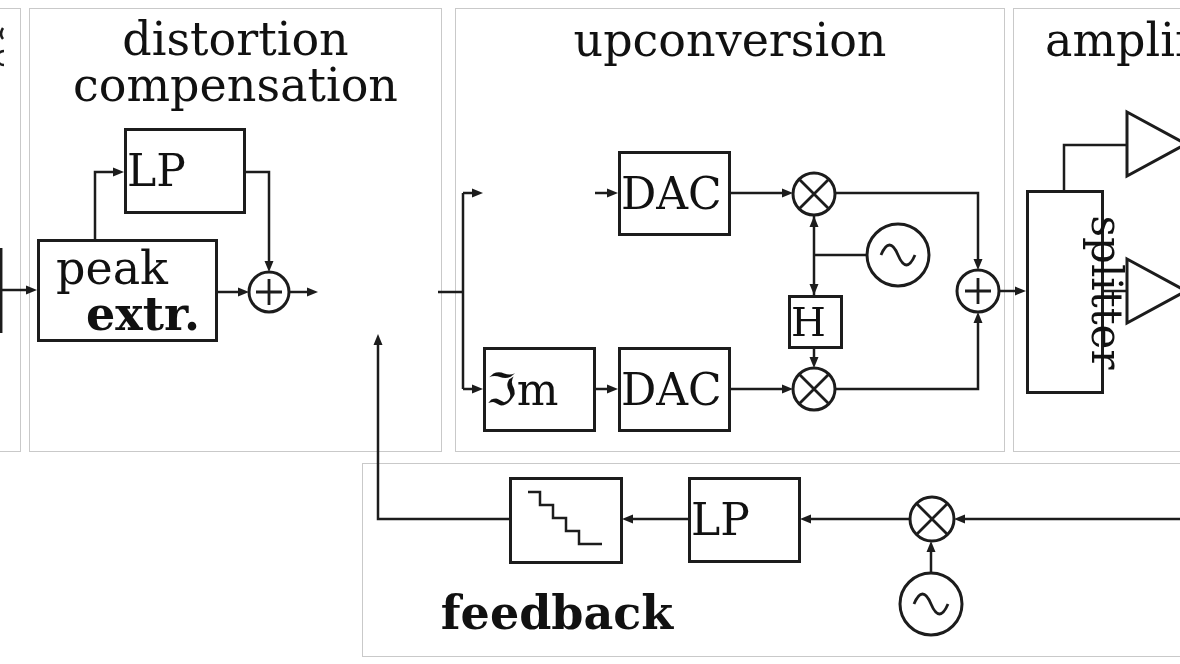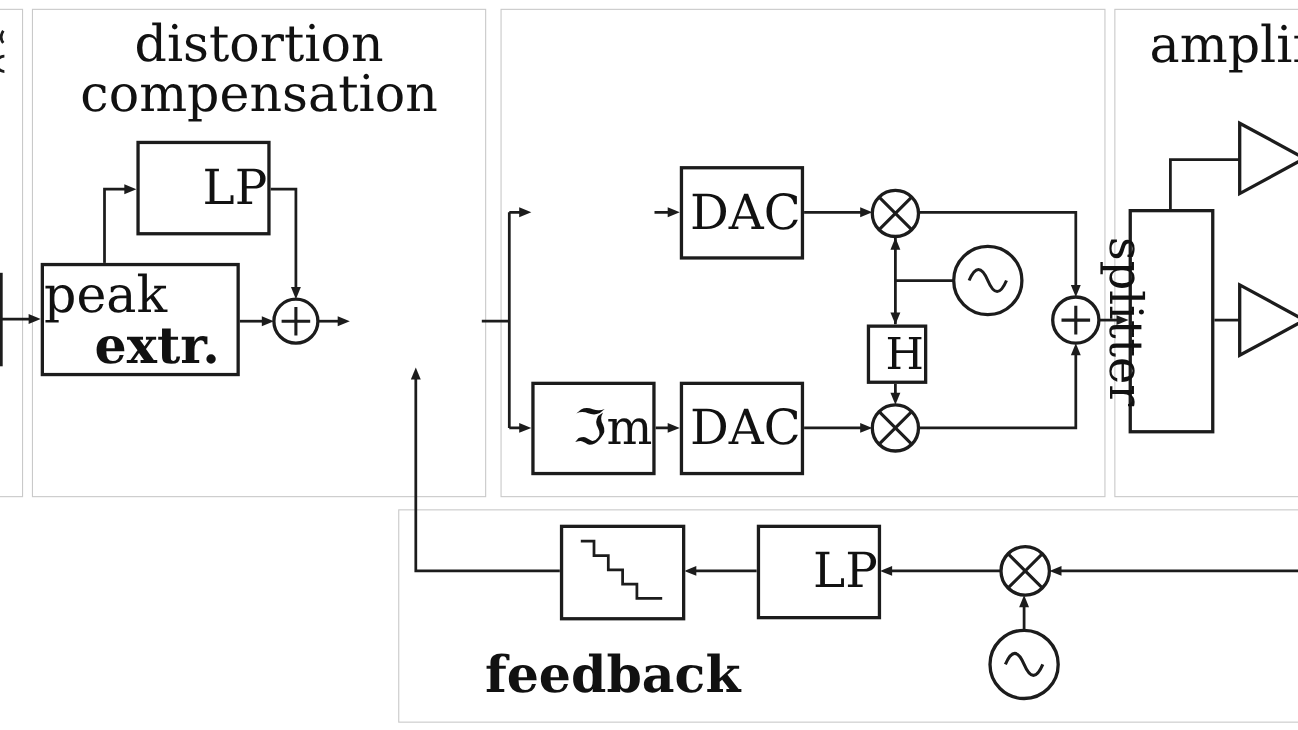--- a/index.html
+++ b/index.html
@@ -2,45 +2,46 @@
 <html><head>
 <meta charset="utf-8">
 <style>
   html,body{margin:0;padding:0;background:#fff;}
   body{width:1180px;height:664px;overflow:hidden;position:relative;
        font-family:"DejaVu Serif","Liberation Serif",serif;color:#111;}
   .stage{position:absolute;left:0;top:0;width:1180px;height:664px;}
   .panel{position:absolute;border:1.5px solid #c9c9c9;background:transparent;z-index:1;box-sizing:border-box;}
   .overlay{position:absolute;left:0;top:0;z-index:2;}
   .box{position:absolute;border:3px solid #1c1c1c;background:#fff;z-index:3;box-sizing:border-box;
-       display:flex;align-items:center;justify-content:flex-end;}
+       display:flex;align-items:center;justify-content:flex-start;}
   .box-label{font-size:44px;line-height:1;white-space:nowrap;}
   .title{position:absolute;z-index:3;font-size:46px;line-height:46px;text-align:center;white-space:nowrap;}
   .peak-lines{width:100%;font-size:46px;line-height:46px;}
-  .peak-l1{text-align:left;}
+  .peak-l1{text-align:left;padding-left:16px;}
   .peak-l2{text-align:left;padding-left:46px;font-weight:bold;}
   .rot90{transform:rotate(90deg);font-size:42px;white-space:nowrap;}
   .frak{font-family:"DejaVu Serif","DejaVu Sans",serif;}
   .stair-svg{position:absolute;left:0;top:0;}
 </style>
 </head>
 <body>
 
 <div class="stage">
 
   <div class="panel" style="left:-30px;top:8px;width:51px;height:444px;"></div>
   <div class="panel" style="left:29px;top:8px;width:413px;height:444px;"></div>
   <div class="panel" style="left:455px;top:8px;width:550px;height:444px;"></div>
   <div class="panel" style="left:1013px;top:8px;width:310px;height:444px;"></div>
   <div class="panel" style="left:362px;top:463px;width:850px;height:194px;"></div>
 
   <div class="title" style="left:29px;top:16px;width:413px;text-align:center;">
     <div>distortion</div>
     <div>compensation</div>
   </div>
+  <div class="title" style="left:455px;top:17px;width:550px;">upconversion</div>
   <div class="title" style="left:1045px;top:17px;text-align:left;">amplification</div>
   <div class="title" style="left:362px;top:590px;width:390px;font-weight:bold;">feedback</div>
 
   <svg class="overlay" width="1180" height="664" viewBox="0 0 1180 664">
     <g stroke="#1c1c1c" stroke-width="2.5" fill="none">
 
       <path d="M1.2,248 L1.2,333"></path>
       <path d="M3,28 q-4,6 0,11"></path>
       <path d="M4,51 a7,7 0 1 0 0,14"></path>
 

